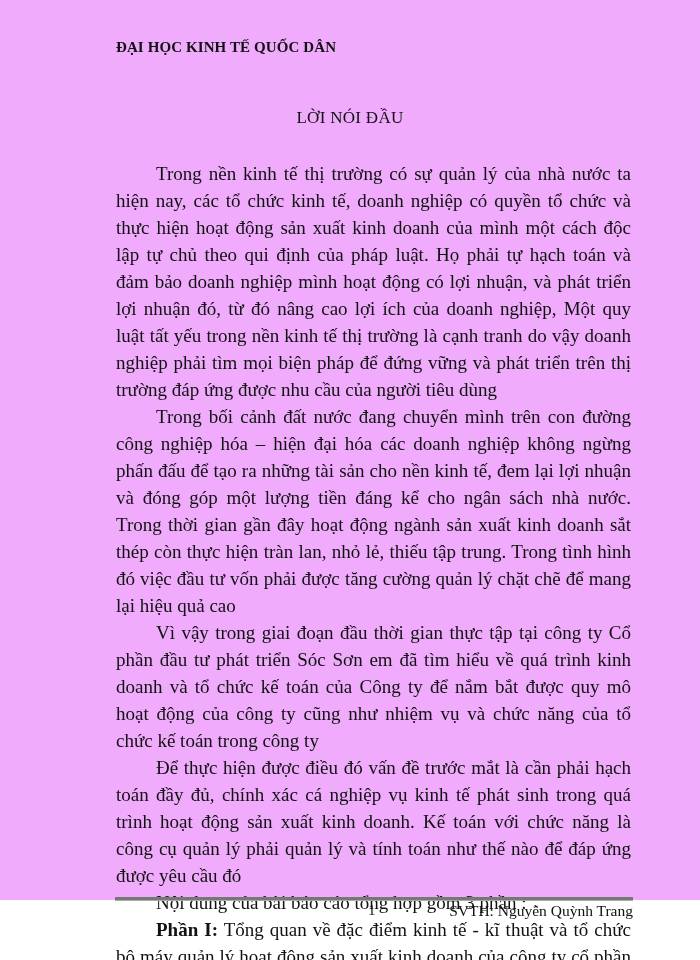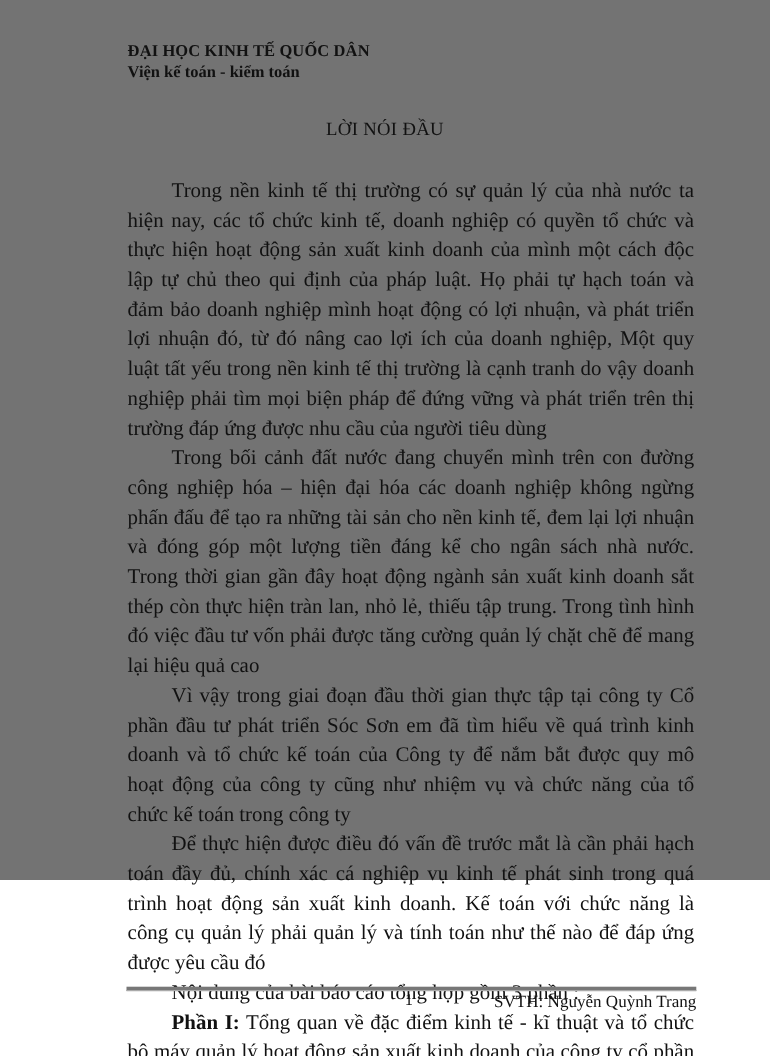--- a/index.html
+++ b/index.html
@@ -11,22 +11,22 @@
       width: 700px;
       height: 960px;
       position: relative;
       overflow: hidden;
       font-family: "Liberation Serif", "DejaVu Serif", serif;
       color: #111111;
     }
     .page {
       position: absolute;
       left: 0; top: 0;
-      width: 700px; height: 800px;
-      background: #737373;
+      width: 700px; height: 900px;
+      background: #f0abfc;
     }
     .header {
       position: absolute;
       left: 116px;
       top: 38px;
       font-weight: bold;
       font-size: 15px;
       line-height: 19px;
     }
     .header .line1 { letter-spacing: 0.1px; }
@@ -83,21 +83,20 @@
       font-size: 15.5px;
     }
   </style>
 </head>
 <body>
 
 <div class="page">
 
   <div class="header">
     <div class="line1">ĐẠI HỌC KINH TẾ QUỐC DÂN</div>
-    <div class="line2">Viện kế toán - kiểm toán</div>
   </div>
 
   <div class="title">LỜI NÓI ĐẦU</div>
 
   <div class="body-text">
     <p><span>Trong nền kinh tế thị trường có sự quản lý của nhà nước ta hiện nay, các tổ chức kinh tế, doanh nghiệp có quyền tổ chức và thực hiện hoạt động sản xuất kinh doanh của mình một cách độc lập tự chủ theo qui định của pháp luật. Họ phải tự hạch toán và đảm bảo doanh nghiệp mình hoạt động có lợi nhuận, và phát triển lợi nhuận đó, từ đó nâng cao lợi ích của doanh nghiệp, Một quy luật tất yếu trong nền kinh tế thị trường là cạnh tranh do vậy doanh nghiệp phải tìm mọi biện pháp để đứng vững và phát triển trên thị trường đáp ứng được nhu cầu của người tiêu dùng</span></p>
     <p><span>Trong bối cảnh đất nước đang chuyển mình trên con đường công nghiệp hóa – hiện đại hóa các doanh nghiệp không ngừng phấn đấu để tạo ra những tài sản cho nền kinh tế, đem lại lợi nhuận và đóng góp một lượng tiền đáng kể cho ngân sách nhà nước. Trong thời gian gần đây hoạt động ngành sản xuất kinh doanh sắt thép còn thực hiện tràn lan, nhỏ lẻ, thiếu tập trung. Trong tình hình đó việc đầu tư vốn phải được tăng cường quản lý chặt chẽ để mang lại hiệu quả cao</span></p>
     <p><span>Vì vậy trong giai đoạn đầu thời gian thực tập tại công ty Cổ phần đầu tư phát triển Sóc Sơn em đã tìm hiểu về quá trình kinh doanh và tổ chức kế toán của Công ty để nắm bắt được quy mô hoạt động của công ty cũng như nhiệm vụ và chức năng của tổ chức kế toán trong công ty</span></p>
     <p><span>Để thực hiện được điều đó vấn đề trước mắt là cần phải hạch toán đầy đủ, chính xác cá nghiệp vụ kinh tế phát sinh trong quá trình hoạt động sản xuất kinh doanh. Kế toán với chức năng là công cụ quản lý phải quản lý và tính toán như thế nào để đáp ứng được yêu cầu đó</span></p>
     <p><span>Nội dung của bài báo cáo tổng hợp gồm 3 phần :</span></p>

